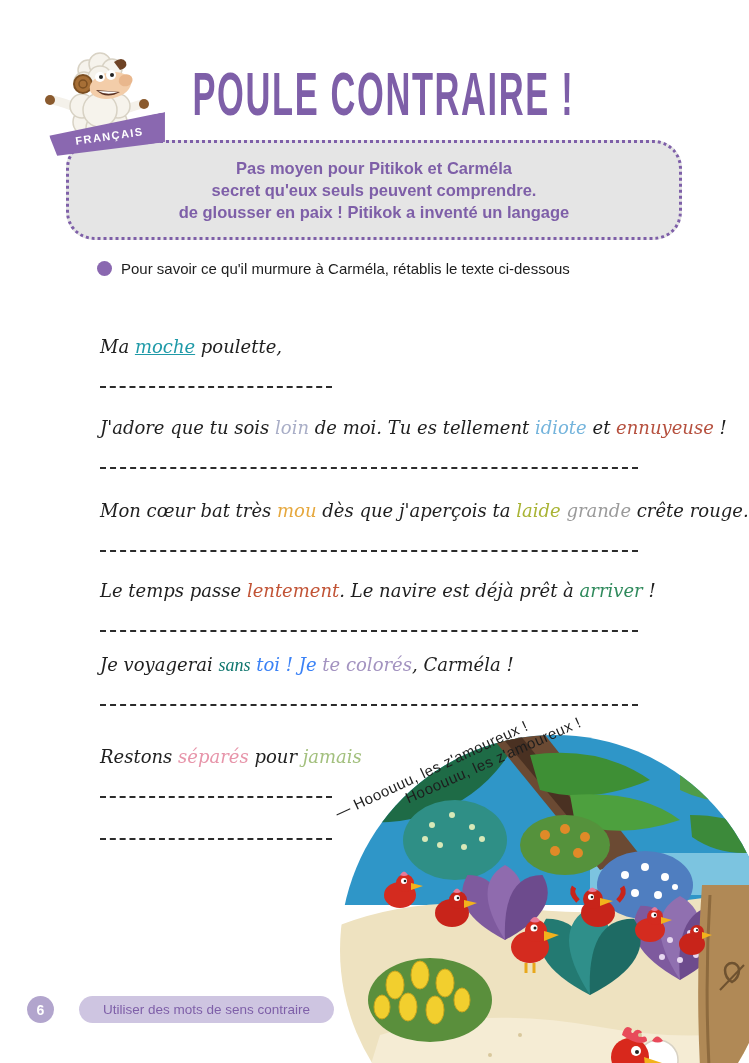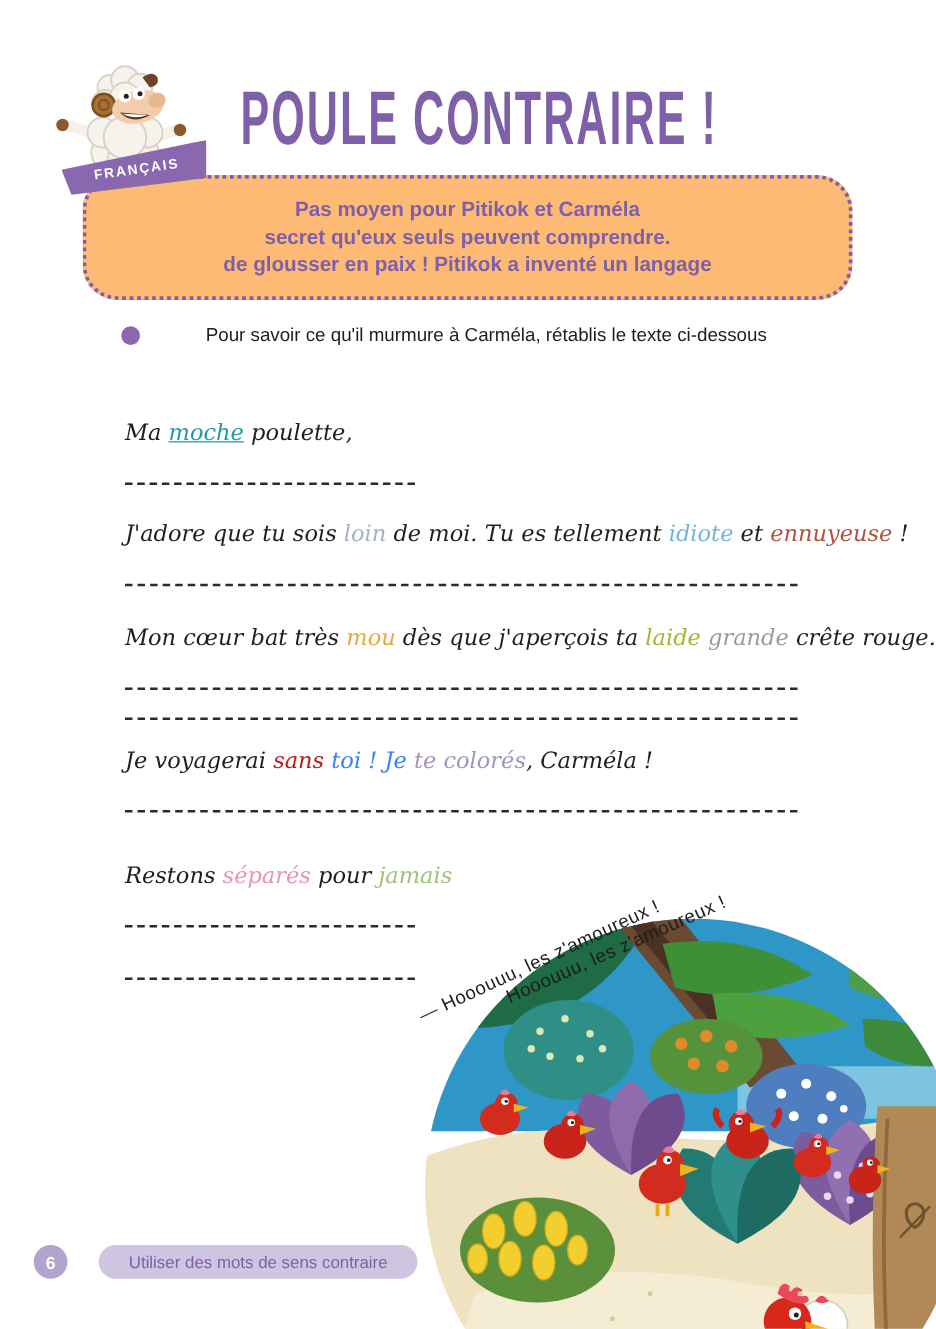--- a/index.html
+++ b/index.html
@@ -22,26 +22,26 @@
   .banner span { color:#fff; font-size:11px; font-weight:bold; letter-spacing:1.5px; transform:rotate(1deg); }
   .page-title {
     position:absolute; left:160px; top:60px; width:360px; text-align:center;
     color:var(--accent); font-weight:bold; font-size:42px; letter-spacing:2px;
     transform:scale(0.82,1.45); transform-origin:center top; white-space:nowrap;
   }
   .intro-box {
     position:absolute; left:66px; top:140px; width:616px; height:100px;
     border:3px dotted var(--accent); border-radius:28px;
     display:flex; flex-direction:column; align-items:center; justify-content:center;
-    background:#fdba74; z-index:2;
+    background:#e5e5e5; z-index:2;
   }
   .intro-line { color:var(--accent); font-weight:bold; font-size:16.5px; line-height:22px; text-align:center; }
 
   
-  .instruction { position:absolute; left:97px; top:258px; width:560px;text-align:center; }
+  .instruction { position:absolute; left:97px; top:258px; width:560px; }
   .bullet {
     position:absolute; left:0; top:3px; width:15px; height:15px; border-radius:50%;
     background:#8a68b0;
   }
   .instr-text { margin-left:24px; font-size:15px; line-height:21px; color:#1d1d1d; }
 
   
   .exercise { position:absolute; left:100px; top:330px; width:545px; }
   .ex-block { }
   .script-text {
@@ -150,24 +150,25 @@
     </div>
     <div class="ex-block b2">
       <div class="script-text"><span style="color: rgb(31, 31, 31);">J'adore que tu sois </span><span style="color: rgb(169, 174, 199);">loin</span><span style="color: rgb(31, 31, 31);"> de moi. Tu es tellement </span><span style="color: rgb(116, 180, 220);">idiote</span><span style="color: rgb(31, 31, 31);"> et </span><span style="color: rgb(182, 80, 62);">ennuyeuse</span><span style="color: rgb(31, 31, 31);"> !</span></div>
       <div class="answer-line full"></div>
     </div>
     <div class="ex-block b3">
       <div class="script-text"><span style="color: rgb(31, 31, 31);">Mon cœur bat très </span><span style="color: rgb(230, 168, 62);">mou</span><span style="color: rgb(31, 31, 31);"> dès que j'aperçois ta </span><span style="color: rgb(169, 180, 53);">laide</span><span style="color: rgb(31, 31, 31);"> </span><span style="color: rgb(155, 155, 155);">grande</span><span style="color: rgb(31, 31, 31);"> crête rouge.</span></div>
       <div class="answer-line full"></div>
     </div>
     <div class="ex-block b4">
+      <div class="script-text"><span style="color: rgb(31, 31, 31);">Le temps passe </span><span style="color: rgb(194, 84, 54);">lentement</span><span style="color: rgb(31, 31, 31);">. Le navire est déjà prêt à </span><span style="color: rgb(47, 138, 92);">arriver</span><span style="color: rgb(31, 31, 31);"> !</span></div>
       <div class="answer-line full"></div>
     </div>
     <div class="ex-block b5">
-      <div class="script-text"><span style="color: rgb(31, 31, 31);">Je voyagerai </span><span style="color: #b91c1c;">sans</span><span style="color: #3b82f6;"> toi ! Je </span><span style="color: rgb(163, 147, 192);">te colorés</span><span style="color: rgb(31, 31, 31);">, Carméla !</span></div>
+      <div class="script-text"><span style="color: rgb(31, 31, 31);">Je voyagerai </span><span style="color: #0f766e; font-family: Liberation Serif, serif;">sans</span><span style="color: #3b82f6;"> toi ! Je </span><span style="color: rgb(163, 147, 192);">te colorés</span><span style="color: rgb(31, 31, 31);">, Carméla !</span></div>
       <div class="answer-line full"></div>
     </div>
     <div class="ex-block b6">
       <div class="script-text"><span style="color: rgb(31, 31, 31);">Restons </span><span style="color: rgb(231, 149, 170);">séparés</span><span style="color: rgb(31, 31, 31);"> pour </span><span style="color: rgb(163, 192, 126);">jamais</span></div>
       <div class="answer-line short"></div>
       <div class="answer-line short"></div>
     </div>
   </div>
 
 <span class="caption c1">— Hooouuu, les z'amoureux !</span>

